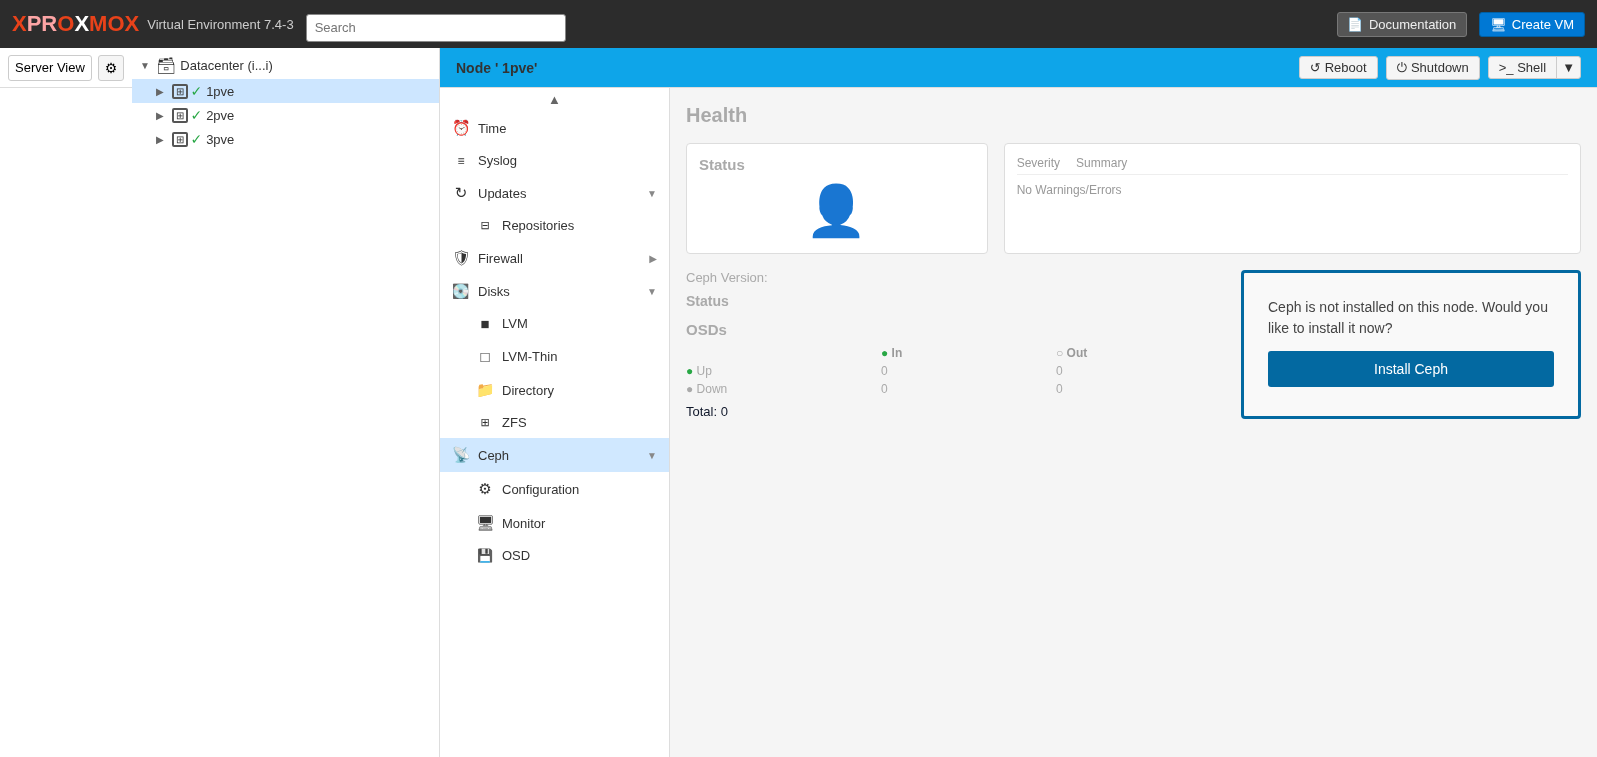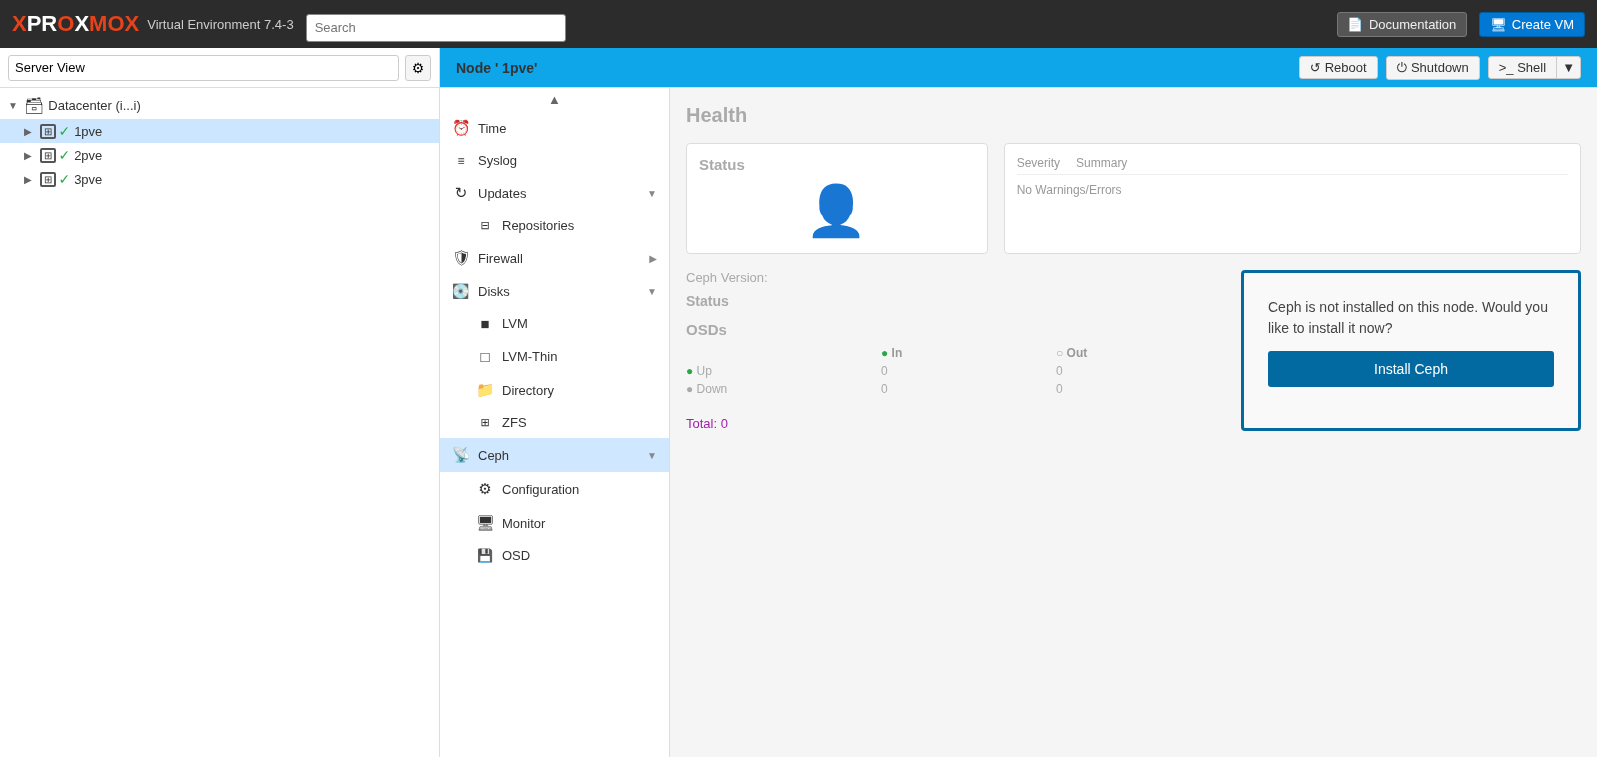--- a/index.html
+++ b/index.html
@@ -48,21 +48,21 @@
       display: flex;
       height: calc(757px - 48px);
     }
 
     
     .left-sidebar {
       width: 440px;
       background: #fff;
       border-right: 1px solid #ddd;
       display: flex;
-      flex-direction: column;
+      flex-direction: row;
     }
 
     .server-view-bar {
       display: flex;
       align-items: center;
       padding: 6px 8px;
       border-bottom: 1px solid #ddd;
       gap: 6px;
       height: 40px;
     }
@@ -304,38 +304,38 @@
       border: none;
       border-radius: 3px;
       padding: 10px;
       font-size: 14px;
       cursor: pointer;
       text-align: center;
       width: 100%;
     }
 
     .total-row {
-      color: #a21caf;
+      color: #0f172a;
       font-size: 13px;
-      margin-top: 20px;
+      margin-top: 8px;
     }
 
     
     .proxmox-logo {
       display: flex;
       align-items: center;
     }
   </style>
 </head>
 <body>
 
 <div class="top-header">
   <div class="proxmox-logo">
     <span style="color:#e8421a; font-weight:bold; font-size:22px;">X</span>
-    <span style="color:#ffffff; font-weight:bold; font-size:22px;">PR</span>
+    <span style="color:#fca5a5; font-weight:bold; font-size:22px;">PR</span>
     <span style="color:#e8421a; font-weight:bold; font-size:22px;">O</span>
     <span style="color:white; font-weight:bold; font-size:22px;">X</span>
     <span style="color:#e8421a; font-weight:bold; font-size:22px;">MO</span>
     <span style="color:#e8421a; font-weight:bold; font-size:22px;">X</span>
     <span style="color:#ccc; font-size:13px; margin-left:8px;">Virtual Environment 7.4-3</span>
   </div>
   <input type="text" class="search-box" placeholder="Search" style="">
   <div class="header-spacer"></div>
   <button class="header-btn">
     <span>📄</span>

